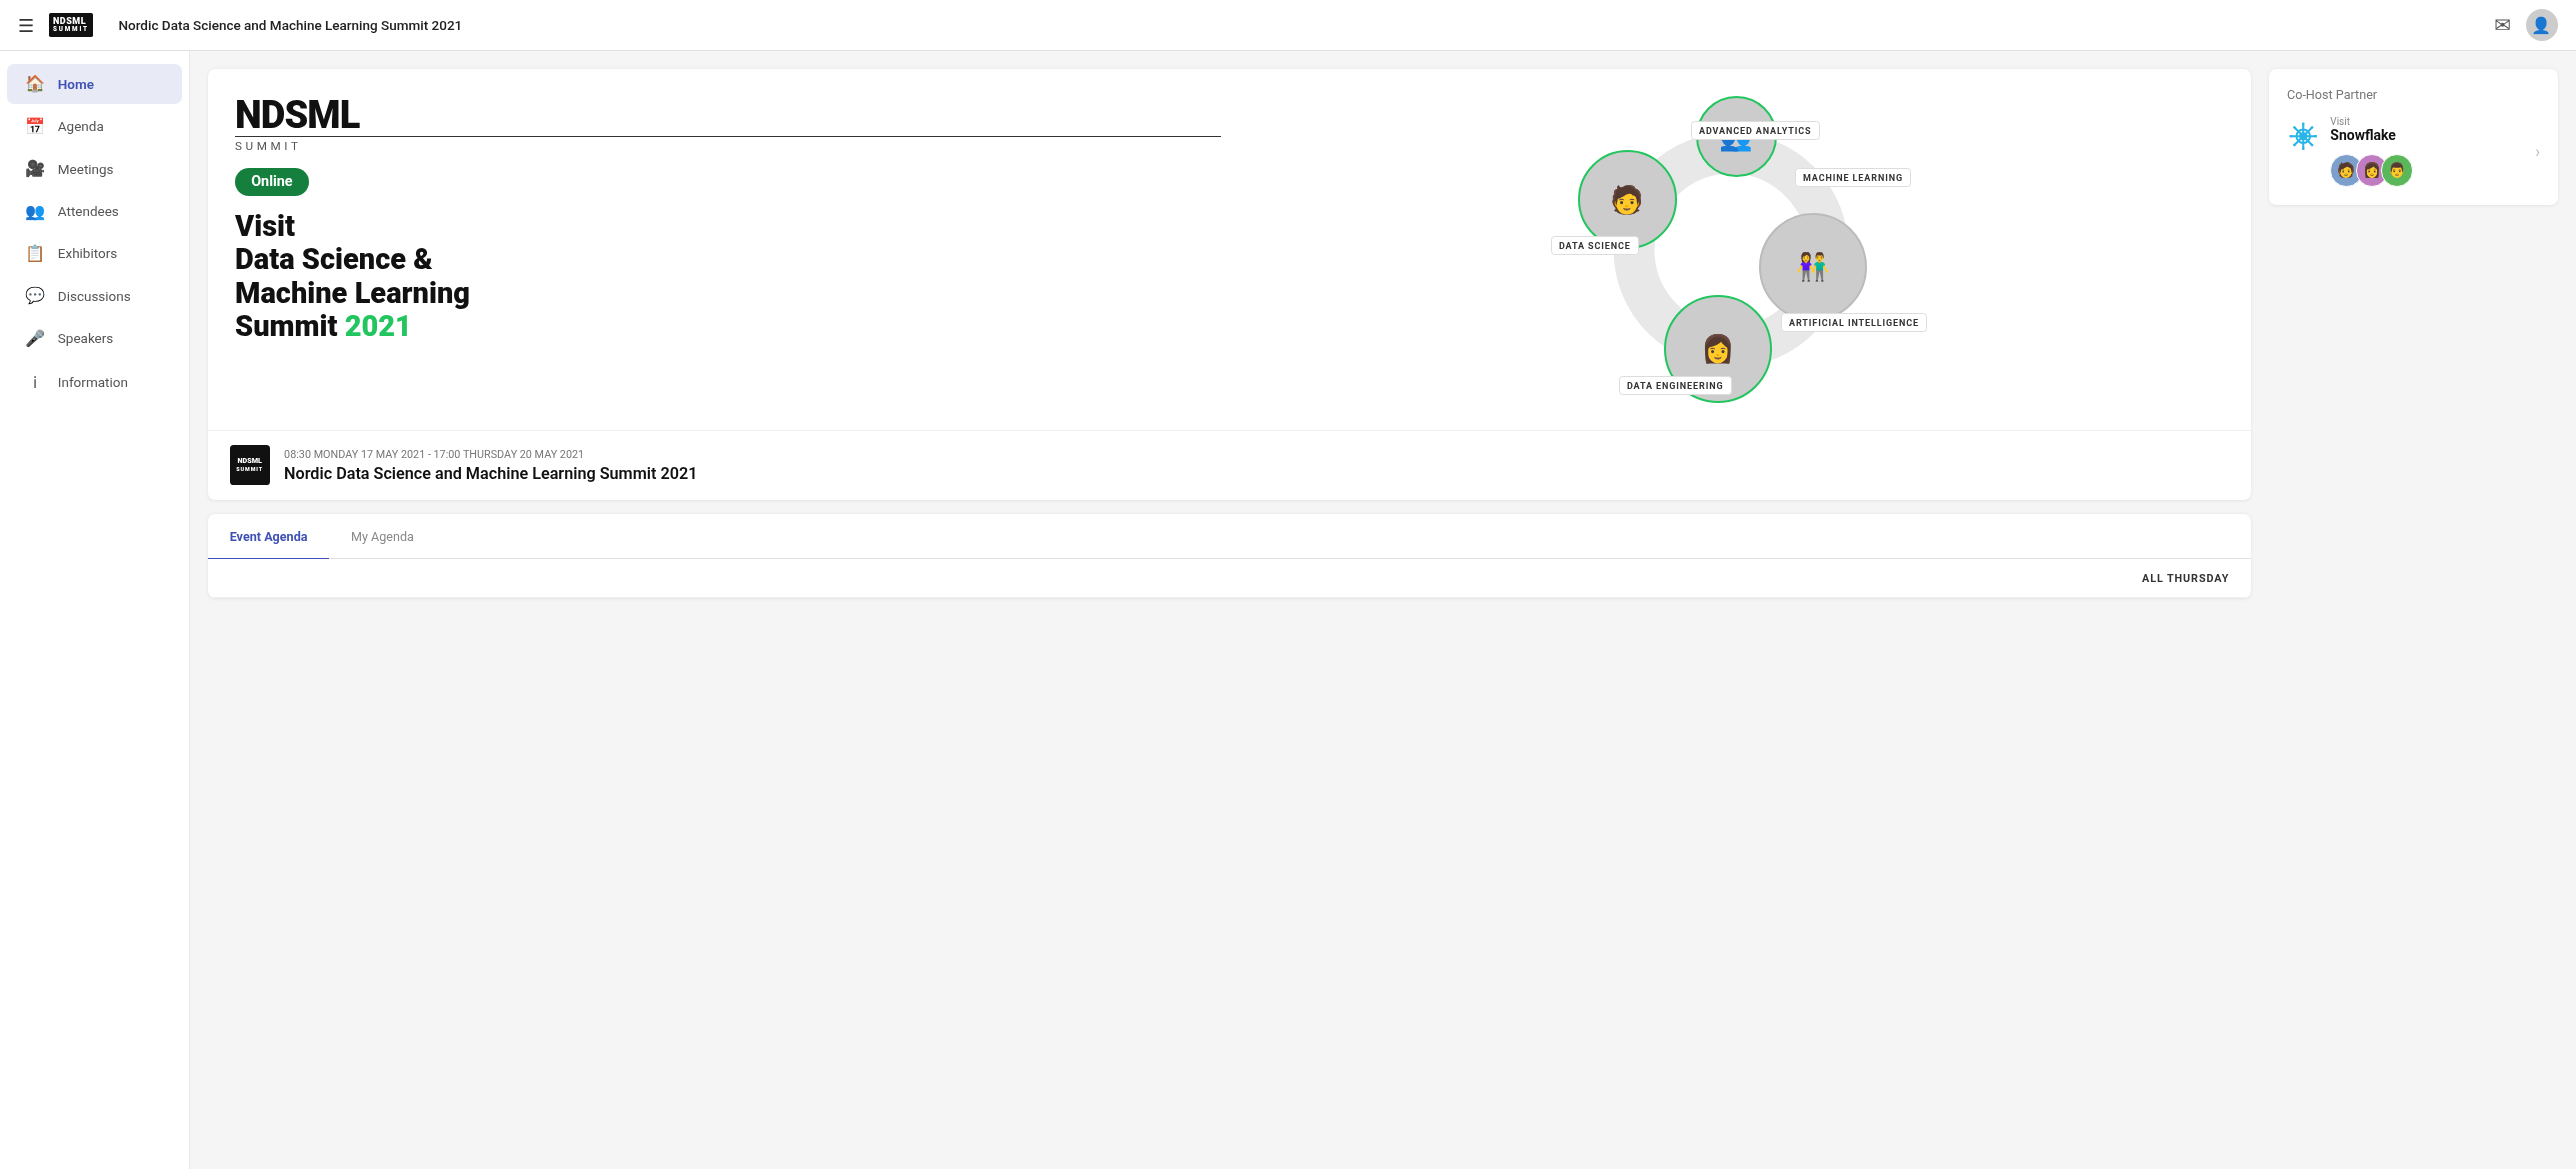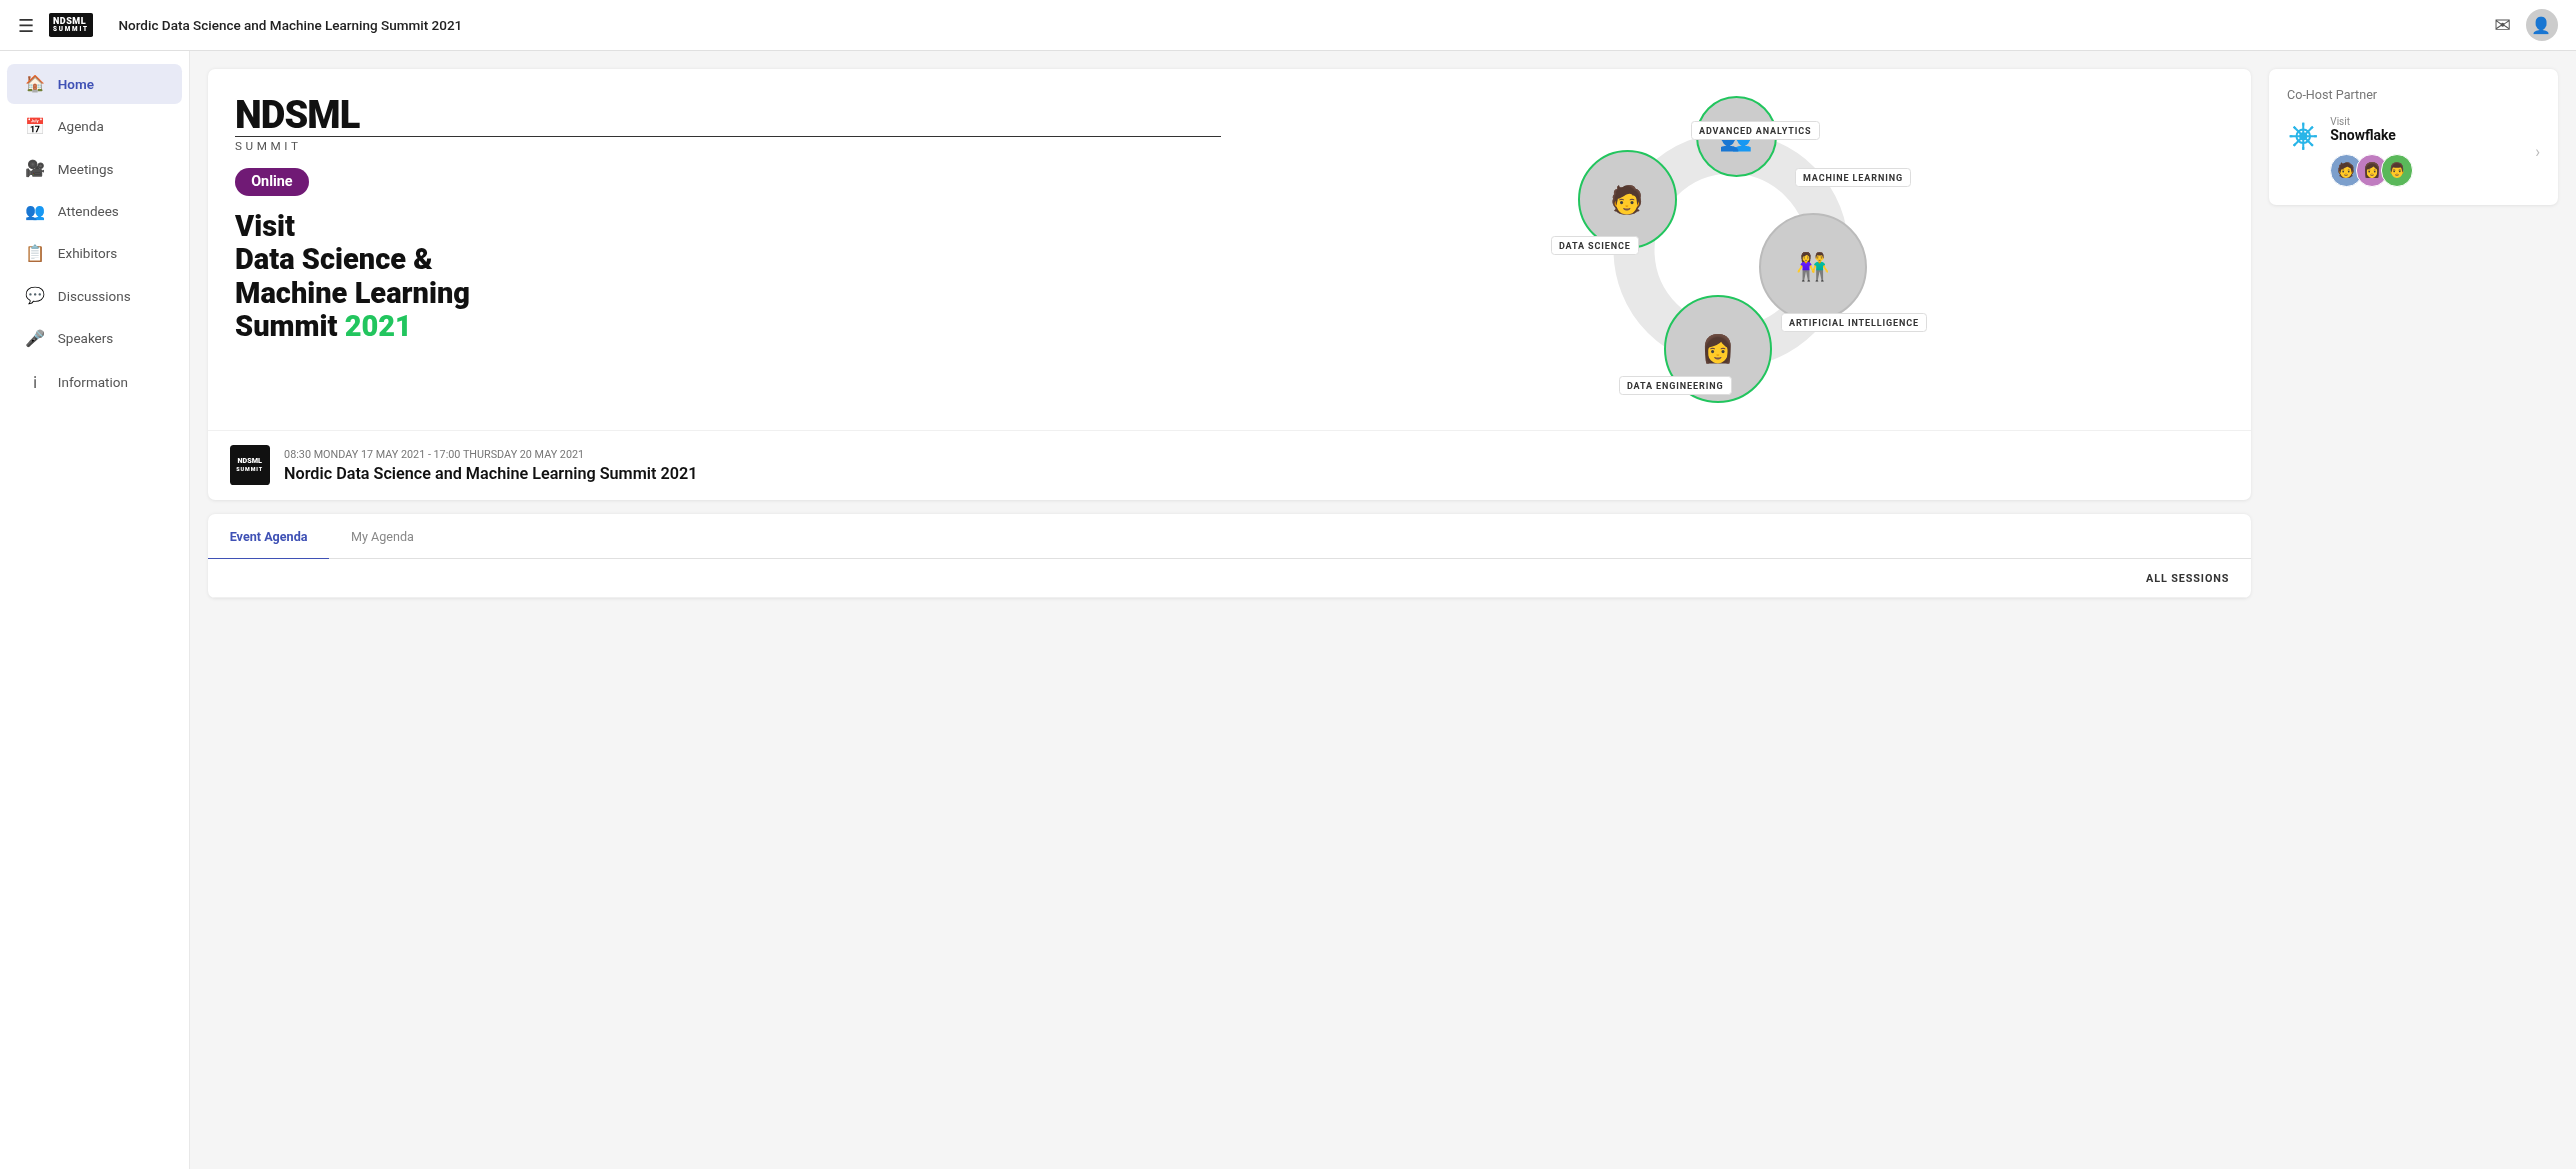--- a/index.html
+++ b/index.html
@@ -58,21 +58,21 @@
     .event-left { flex: 1; z-index: 2; }
     .event-logo { margin-bottom: 14.4px; }
     .ndsml-logo-text {
       font-size: 38px; font-weight: 900; color: #111; letter-spacing: -0.9px; line-height: 1;
     }
     .ndsml-logo-sub {
       font-size: 11.7px; color: #555; letter-spacing: 3.6px; text-transform: uppercase;
       border-top: 1.8px solid #333; padding-top: 2.7px; margin-top: 1.8px;
     }
     .online-badge {
-      display: inline-block; background: #701a75; color: #fff; font-weight: 700;
+      display: inline-block; background: #15803d; color: #fff; font-weight: 700;
       font-size: 14.4px; padding: 5.4px 16.2px; border-radius: 21.7px; margin-bottom: 14.4px;
     }
     .event-title-main { font-size: 29px; font-weight: 900; color: #111; line-height: 1.15; }
     .event-title-year { color: #22c55e; }
 
     
     .event-diagram {
       flex: 1; position: relative; display: flex; align-items: center; justify-content: center;
     }
     .diagram-label {
@@ -245,21 +245,21 @@
           </div>
         </div>
       </div>
 
       <div class="agenda-card">
         <div class="agenda-tabs">
           <div class="agenda-tab active">Event Agenda</div>
           <div class="agenda-tab">My Agenda</div>
         </div>
         <div class="agenda-sessions-bar">
-          <span class="all-sessions-label">ALL SESSIONS</span>
+          <span class="all-sessions-label">ALL THURSDAY</span>
         </div>
       </div>
 
     </div>
 
     <div class="right-sidebar">
       <div class="co-host-card">
         <div class="co-host-title">Co-Host Partner</div>
         <div class="co-host-partner">
           <div class="co-host-partner-info">

